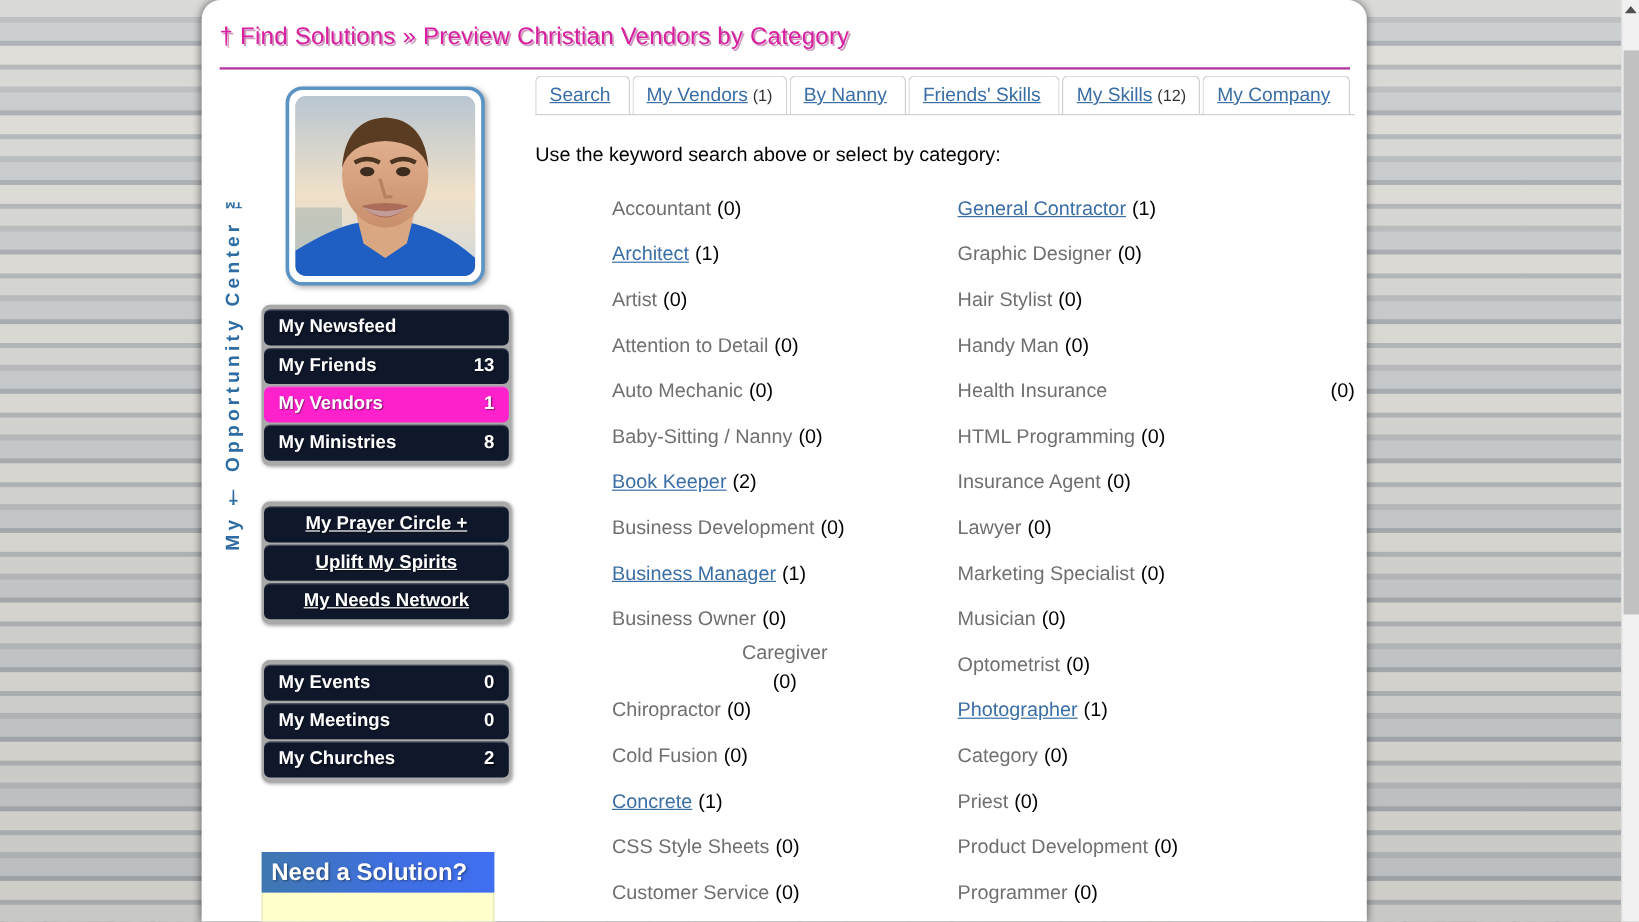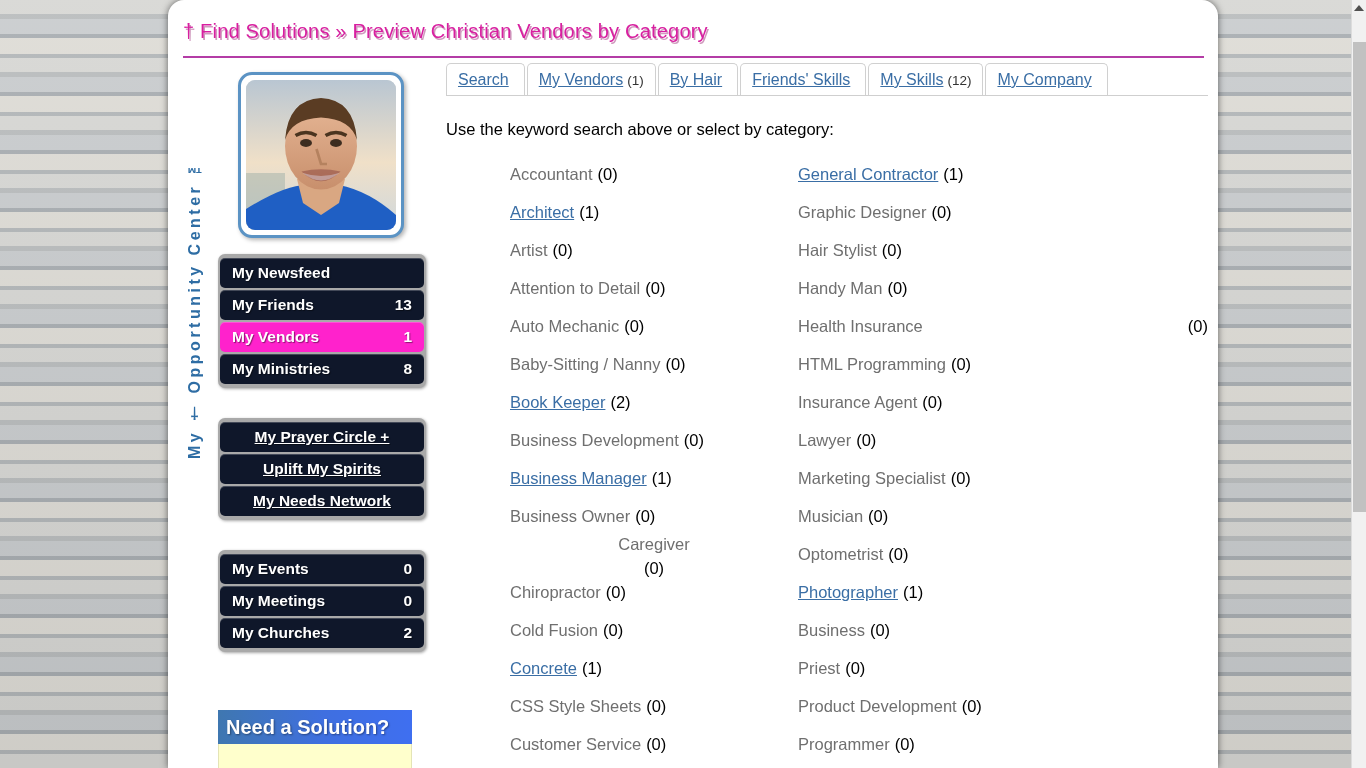--- a/index.html
+++ b/index.html
@@ -33,21 +33,21 @@
       repeating-linear-gradient(57deg,
         rgba(255,255,255,0.05) 0px, rgba(255,255,255,0.05) 6px,
         rgba(80,82,86,0.07) 6px, rgba(80,82,86,0.07) 13px);
     background-size: auto, 100% 58px, 126px 58px, 90px 90px;
   }
 
   
   #page-panel {
     position: absolute;
     left: 168px; top: 0;
-    width: 1050px; height: 768px;
+    width: 971px; height: 768px;
     background: #ffffff;
     border-radius: 16px 16px 0 0;
     box-shadow: 0 0 7px rgba(0,0,0,0.55);
     overflow: hidden;
   }
 
   
   #page-header {
     position: absolute;
     left: 15px; top: 20px; right: 14px;
@@ -350,21 +350,21 @@
     <div id="tabbar">
       <div class="tab">
         <span class="tab-label">Search</span>
         <span class="tab-count"></span>
       </div>
       <div class="tab">
         <span class="tab-label">My Vendors</span>
         <span class="tab-count">(1)</span>
       </div>
       <div class="tab">
-        <span class="tab-label">By Hair</span>
+        <span class="tab-label">By Nanny</span>
         <span class="tab-count"></span>
       </div>
       <div class="tab">
         <span class="tab-label">Friends' Skills</span>
         <span class="tab-count"></span>
       </div>
       <div class="tab">
         <span class="tab-label">My Skills</span>
         <span class="tab-count">(12)</span>
       </div>
@@ -471,21 +471,21 @@
         </div>
         <div class="cat-cell right" style="grid-row: 12;">
           <span class="cat-name link">Photographer</span>
           <span class="cat-count">(1)</span>
         </div>
         <div class="cat-cell" style="grid-row: 13;">
           <span class="cat-name">Cold Fusion</span>
           <span class="cat-count">(0)</span>
         </div>
         <div class="cat-cell right" style="grid-row: 13;">
-          <span class="cat-name">Business</span>
+          <span class="cat-name">Category</span>
           <span class="cat-count">(0)</span>
         </div>
         <div class="cat-cell" style="grid-row: 14;">
           <span class="cat-name link">Concrete</span>
           <span class="cat-count">(1)</span>
         </div>
         <div class="cat-cell right" style="grid-row: 14;">
           <span class="cat-name">Priest</span>
           <span class="cat-count">(0)</span>
         </div>

